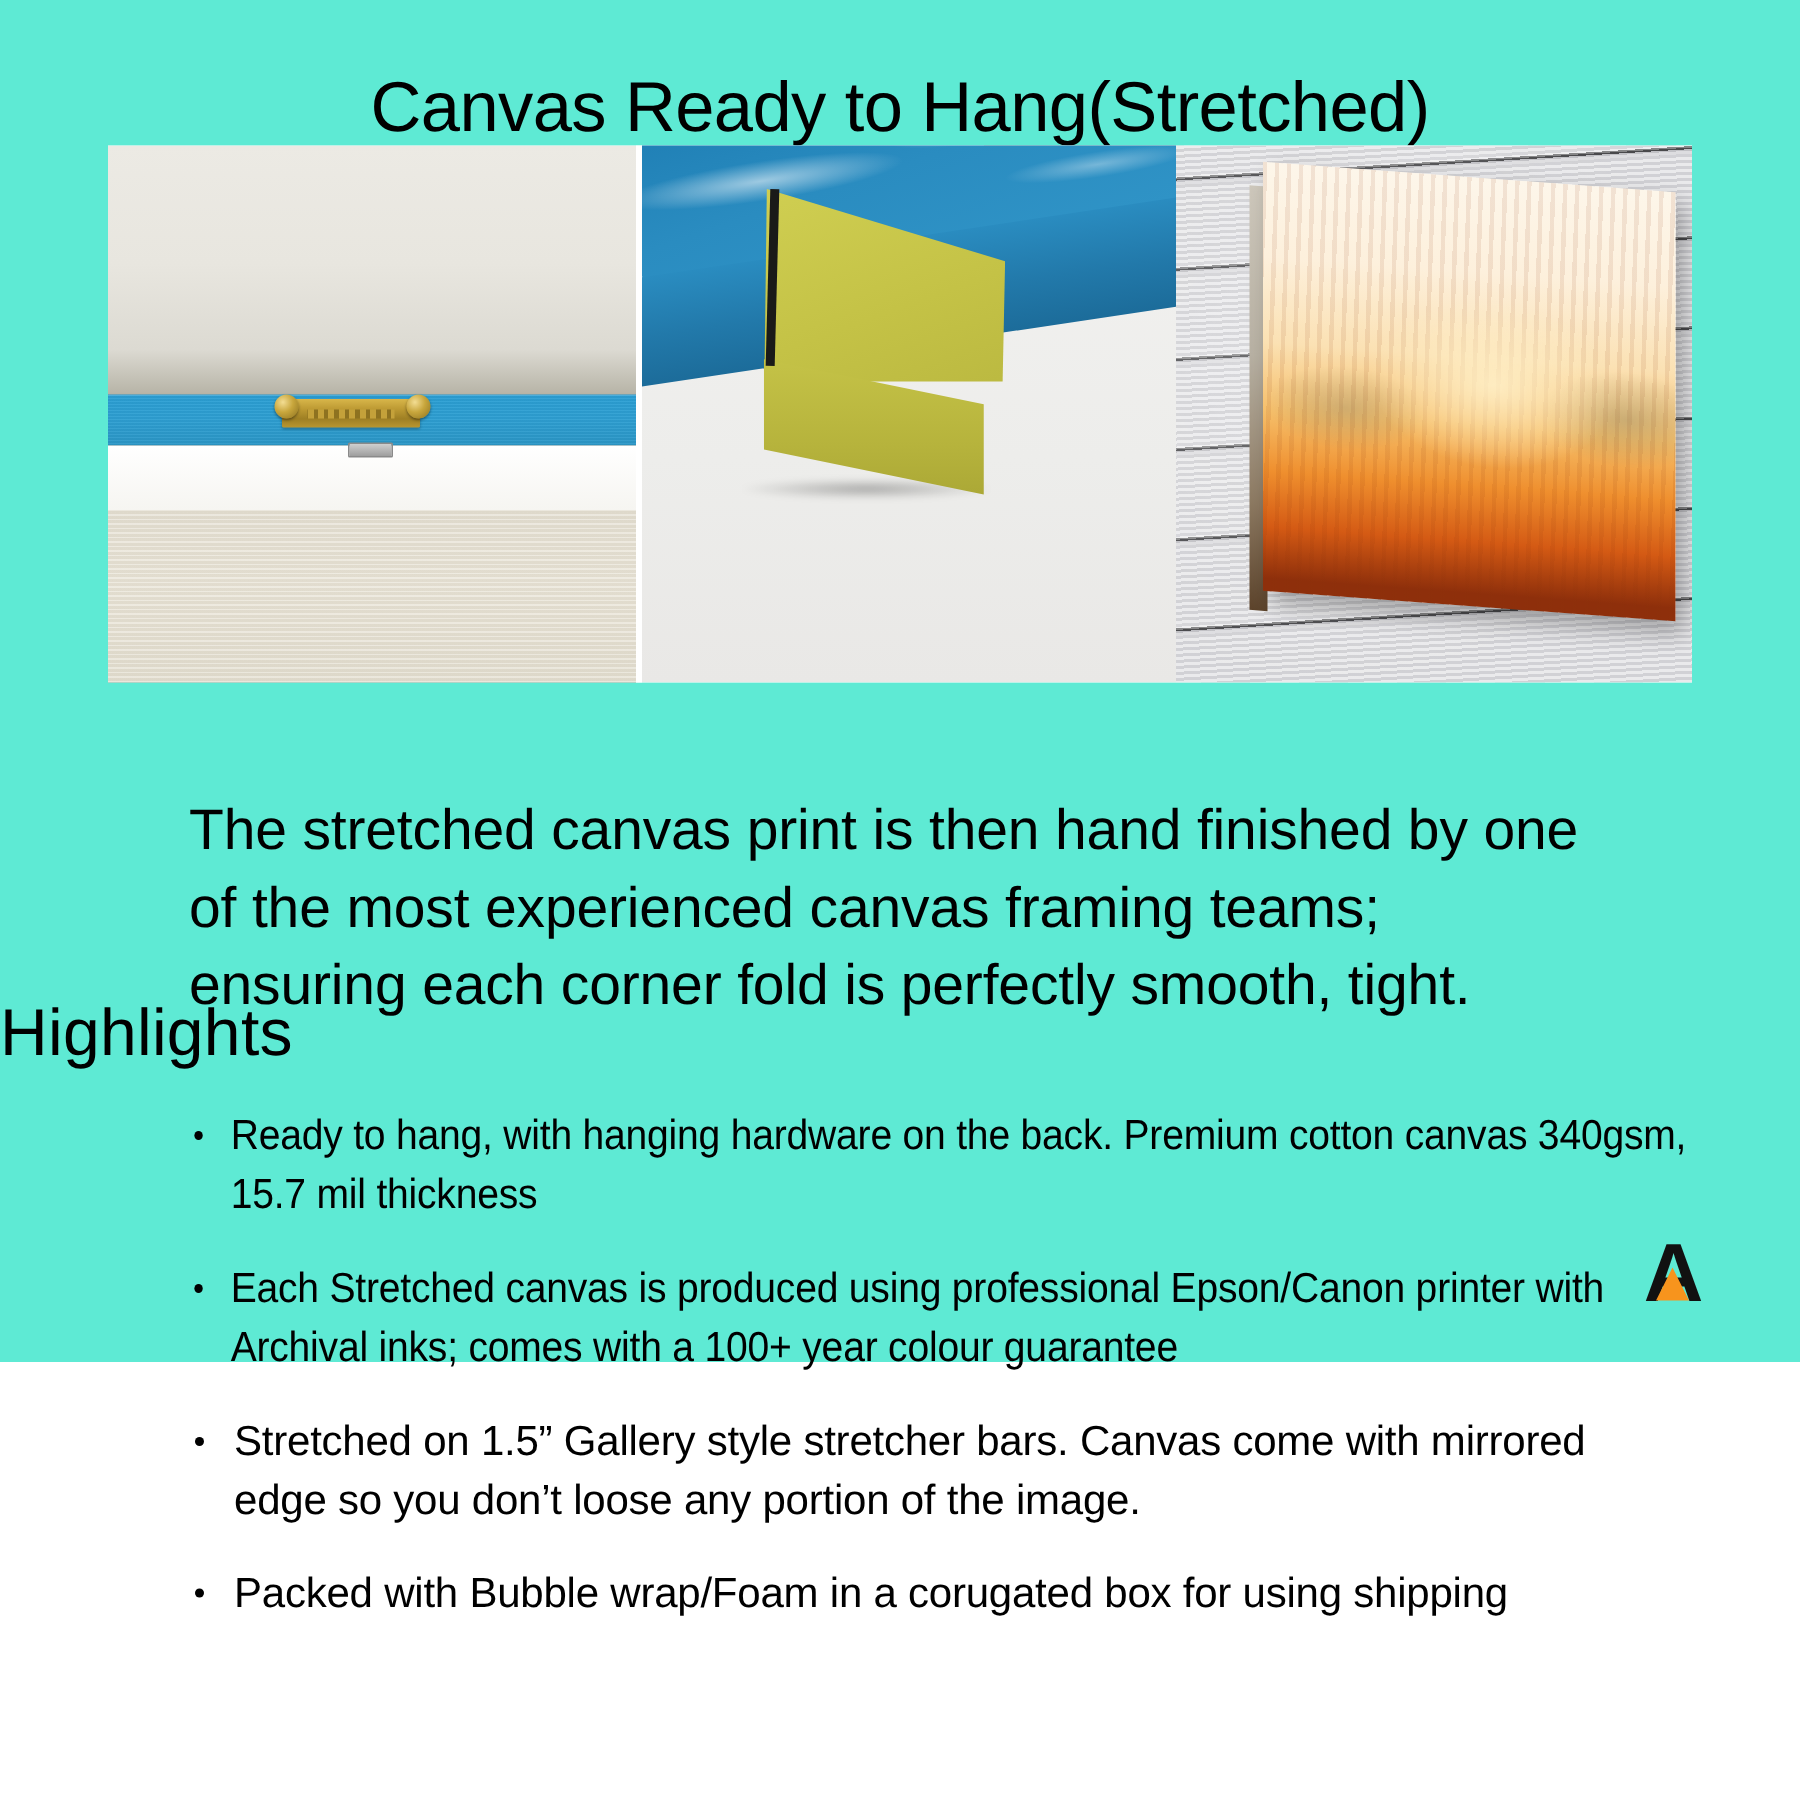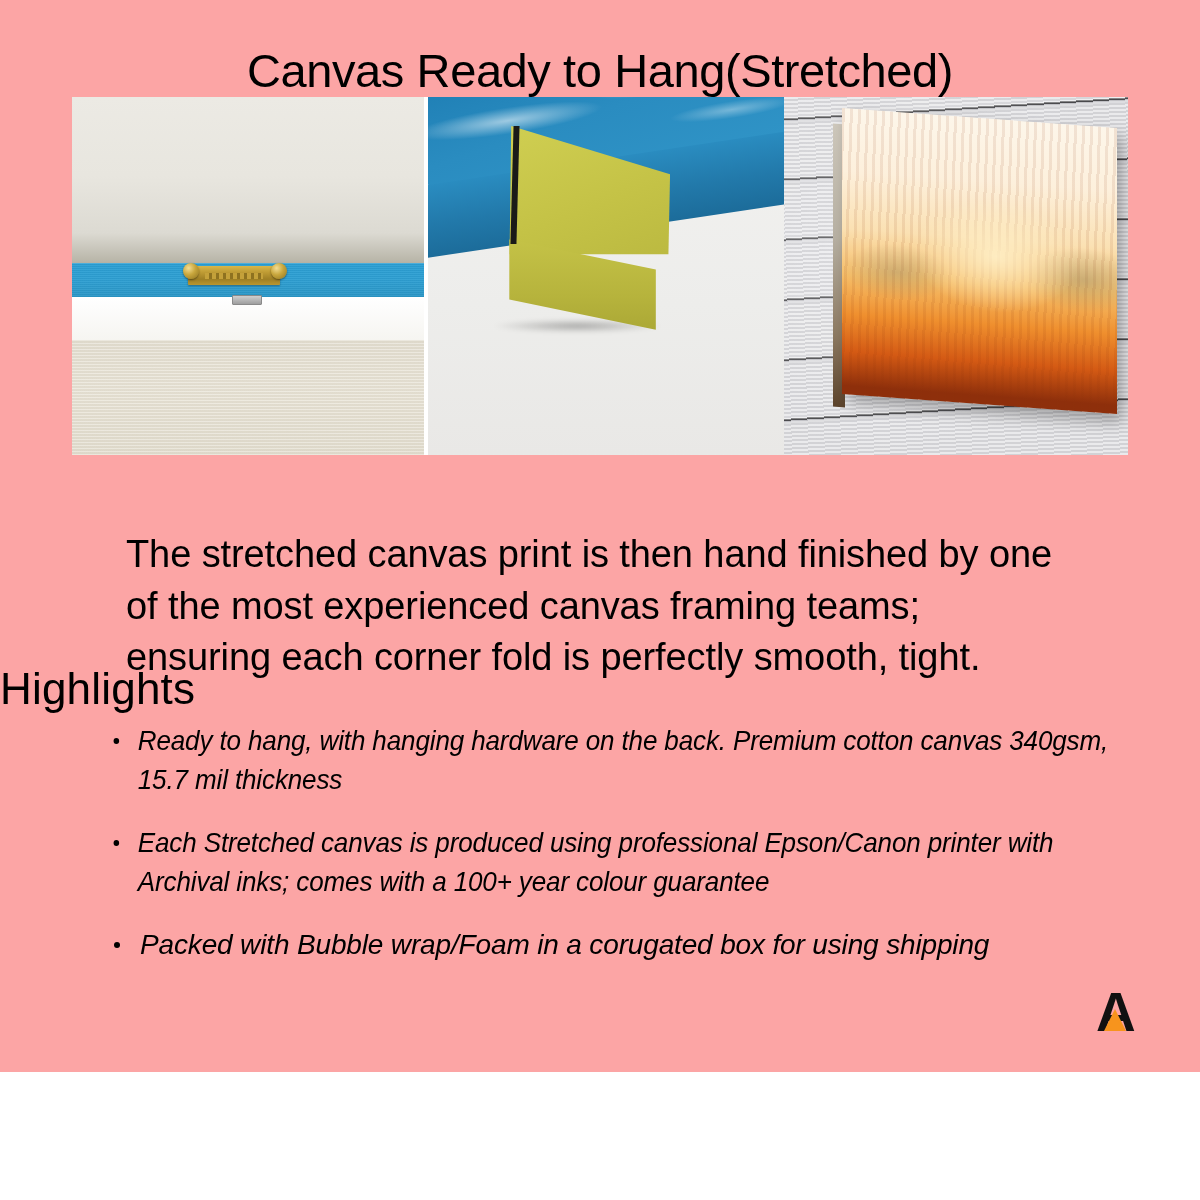--- a/index.html
+++ b/index.html
@@ -13,22 +13,22 @@
     height: 1200px;
     overflow: hidden;
     font-family: "Liberation Sans", sans-serif;
     color: #000000;
     -webkit-font-smoothing: antialiased;
   }
 
   .page {
     position: relative;
     width: 1200px;
-    height: 1072px;
-    background: #fca5a5;
+    height: 908px;
+    background: #5eead4;
   }
 
   
   .page-title {
     position: absolute;
     top: 14px;
     left: 0;
     width: 1200px;
     text-align: center;
     font-family: "Liberation Sans", sans-serif;
@@ -282,24 +282,23 @@
     letter-spacing: 0.2px;
     color: #000000;
   }
 
   
   .bullets {
     position: absolute;
     left: 108px;
     top: 722px;
     width: 1000px;
-    margin: 0;
+    margin: 16px;
     padding: 0;
     list-style: none;
-    font-style: italic;
   }
   .bullet {
     position: relative;
     padding-left: 32px;
     margin-bottom: 24px;
     font-family: "Liberation Sans", sans-serif;
     font-size: 28px;
     line-height: 1.39;
     color: #000000;
     letter-spacing: -0.15px;
@@ -399,20 +398,24 @@
     <li class="bullet condensed">
       <span class="dot"></span>
       <span>Ready to hang,  with hanging hardware on the back.  Premium cotton canvas 340gsm, 15.7 mil thickness</span>
     </li>
     <li class="bullet condensed">
       <span class="dot"></span>
       <span>Each Stretched canvas is produced using professional Epson/Canon printer with Archival inks; comes with a 100+ year colour guarantee</span>
     </li>
     <li class="bullet">
       <span class="dot"></span>
+      <span>Stretched on 1.5” Gallery style stretcher bars. Canvas come with mirrored edge so you don’t loose any portion of the image.</span>
+    </li>
+    <li class="bullet">
+      <span class="dot"></span>
       <span>Packed with Bubble wrap/Foam in a corugated box for using shipping</span>
     </li>
   </ul>
 
   <div class="logo">
     <span class="logo-a">
       <span>A</span>
       <span class="tri"></span>
     </span>
   </div>

